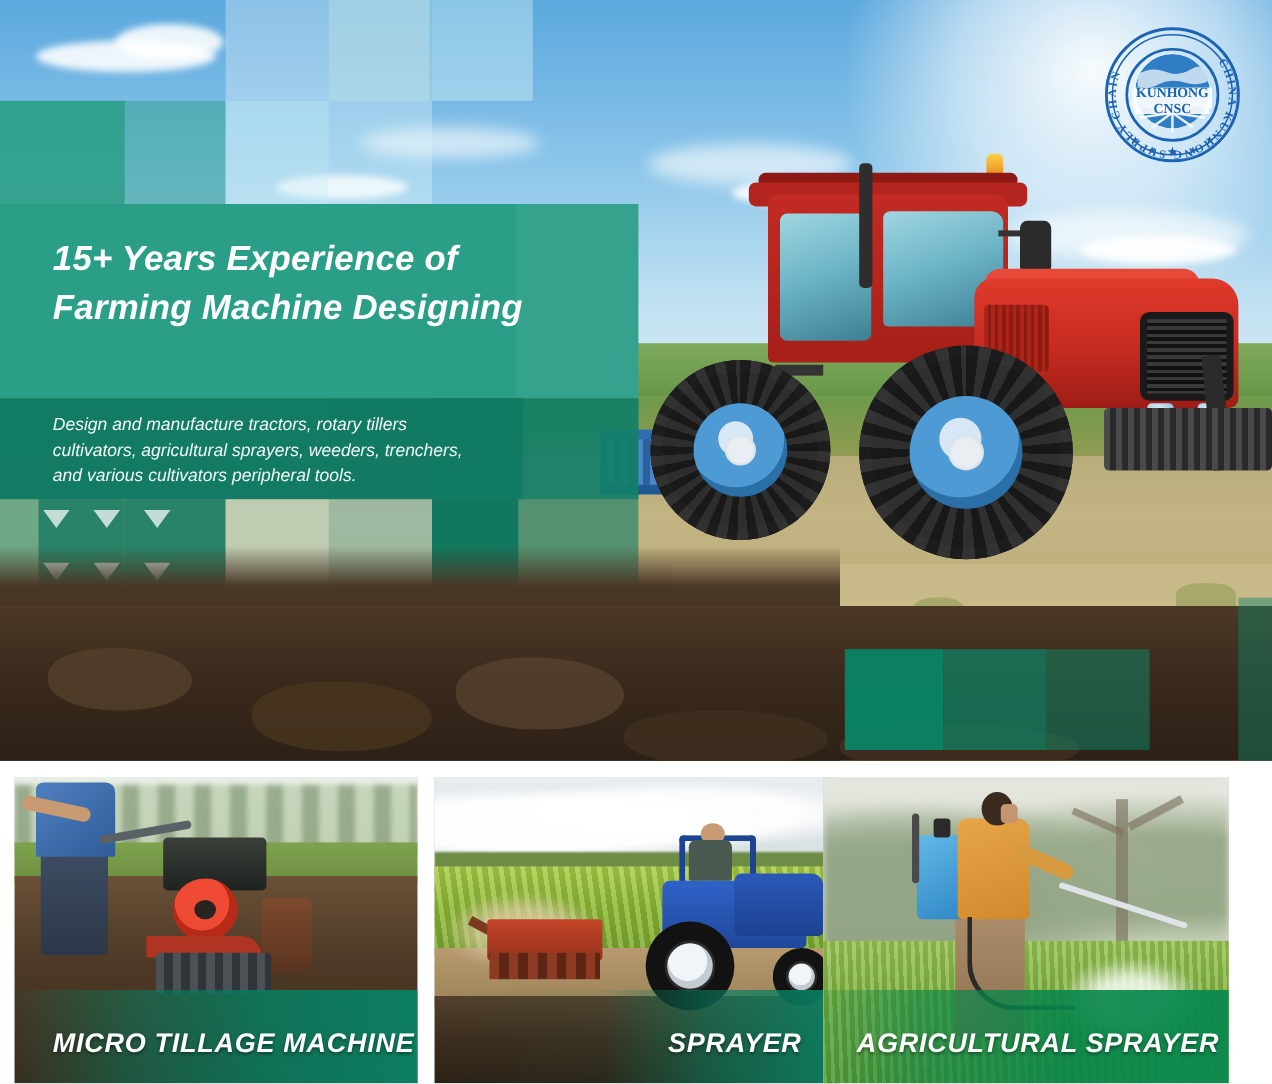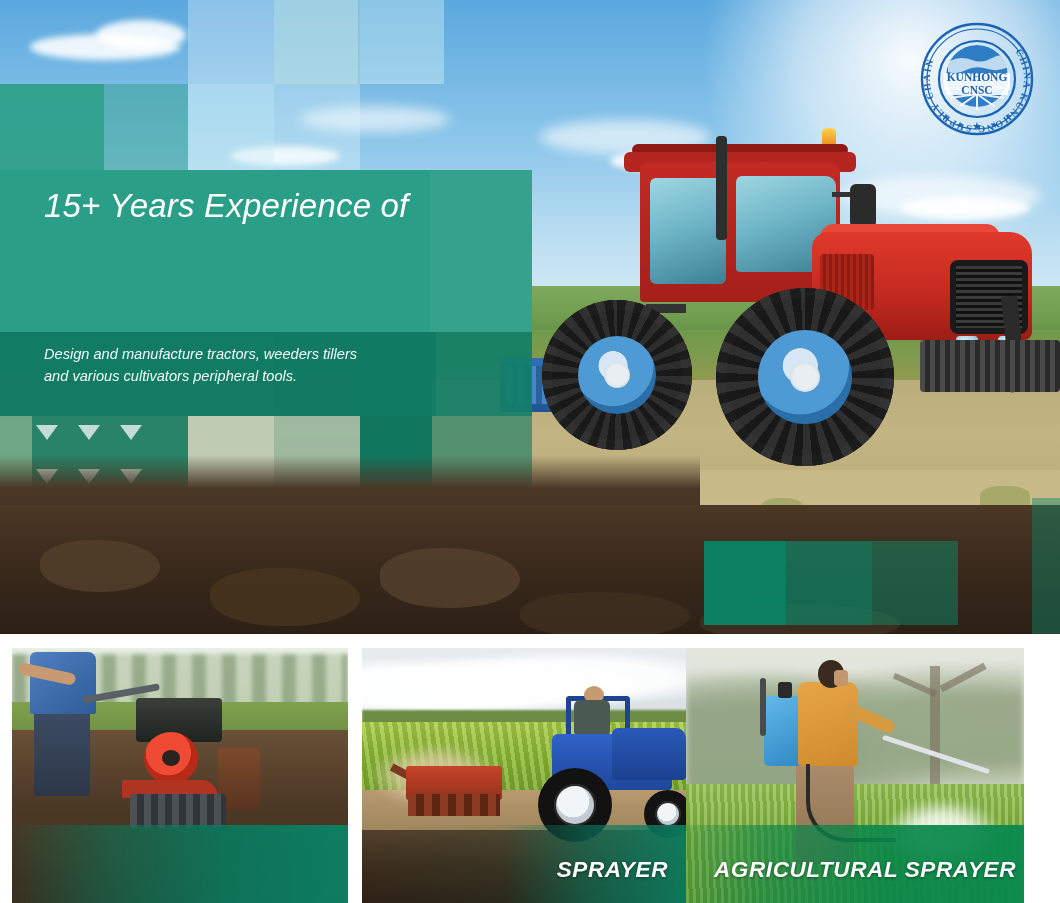--- a/index.html
+++ b/index.html
@@ -73,22 +73,22 @@
   .t-implement{position:absolute;left:-20px;top:230px;width:120px;height:54px;
        background:linear-gradient(180deg,#2f6fb5 0%,#1f5691 100%);border-radius:3px;}
   .t-impl-bars{position:absolute;left:-14px;top:238px;width:108px;height:38px;
        background:repeating-linear-gradient(90deg,#4a87c6 0 6px,#2b629e 6px 12px);}
 
   
   .blk{position:absolute;}
 
   
   .headline-panel{position:absolute;left:0;top:170px;width:532px;height:162px;background:#2b9e87;}
-  .headline{position:absolute;left:44px;top:185px;width:480px;
-       font-size:33px;font-weight:normal;font-style:italic;color:#fff;line-height:41px;
+  .headline{position:absolute;left:44px;top:196px;width:480px;
+       font-size:29px;font-weight:bold;font-style:italic;color:#fff;line-height:41px;
        letter-spacing:.2px;}
   .sub-band{position:absolute;left:0;top:332px;width:436px;height:84px;background:rgba(16,122,99,.92);}
   .subtitle{position:absolute;left:44px;top:344px;width:420px;
        font-size:14.6px;font-style:italic;color:#f2faf7;line-height:21.5px;}
 
   
   .tri-wrap{position:absolute;left:36px;top:425px;width:110px;height:80px;}
   .tri{position:absolute;width:0;height:0;border-left:11px solid transparent;border-right:11px solid transparent;
        border-top:15px solid rgba(255,255,255,.72);}
 
@@ -263,29 +263,31 @@
     <div class="blk" style="left:0;top:84px;width:104px;height:86px;background:rgba(43,158,135,.92);"></div>
     <div class="blk" style="left:104px;top:84px;width:84px;height:86px;background:rgba(43,158,135,.48);"></div>
     <div class="blk" style="left:188px;top:84px;width:86px;height:86px;background:rgba(210,240,245,.55);"></div>
     <div class="blk" style="left:274px;top:0;width:86px;height:170px;background:rgba(225,245,248,.34);"></div>
     <div class="blk" style="left:360px;top:0;width:84px;height:84px;background:rgba(216,246,246,.40);"></div>
 
     <div class="headline-panel"></div>
     <div class="blk" style="left:430px;top:170px;width:102px;height:162px;background:rgba(255,255,255,.05);"></div>
     <div class="headline">
       <div>15+ Years Experience of</div>
+      <div>Farming Machine Designing</div>
     </div>
 
     <div class="blk" style="left:0;top:332px;width:532px;height:84px;background:rgba(23,132,108,.80);"></div>
     <div class="blk" style="left:188px;top:332px;width:86px;height:176px;background:rgba(43,158,135,.22);"></div>
     <div class="blk" style="left:274px;top:332px;width:86px;height:176px;background:rgba(20,125,102,.40);"></div>
     <div class="blk" style="left:360px;top:332px;width:72px;height:176px;background:rgba(14,118,95,.72);"></div>
     <div class="sub-band"></div>
     <div class="subtitle">
-      <div>Design and manufacture tractors, weeders tillers</div>
+      <div>Design and manufacture tractors, rotary tillers</div>
+      <div>cultivators, agricultural sprayers, weeders, trenchers,</div>
       <div>and various cultivators peripheral tools.</div>
     </div>
 
     <div class="blk" style="left:0;top:416px;width:32px;height:92px;background:rgba(43,158,135,.55);"></div>
     <div class="blk" style="left:32px;top:416px;width:72px;height:92px;background:rgba(18,124,101,.88);"></div>
     <div class="blk" style="left:104px;top:416px;width:84px;height:92px;background:rgba(18,124,101,.88);"></div>
     <div class="blk" style="left:188px;top:416px;width:86px;height:92px;background:rgba(236,246,244,.42);"></div>
     <div class="blk" style="left:274px;top:416px;width:86px;height:92px;background:rgba(226,240,238,.34);"></div>
     <div class="blk" style="left:360px;top:416px;width:72px;height:92px;background:rgba(13,117,94,.90);"></div>
     <div class="blk" style="left:432px;top:332px;width:100px;height:176px;background:rgba(18,124,101,.62);"></div>
@@ -369,20 +371,21 @@
       <div class="c1-tiller">
         <div class="c1-handle"></div>
         <div class="c1-engine"></div>
         <div class="c1-fly"></div>
         <div class="c1-fly-c"></div>
         <div class="c1-plow"></div>
         <div class="c1-guard"></div>
         <div class="c1-rotor"></div>
       </div>
       <div class="label-band" style="background:linear-gradient(90deg,rgba(8,120,92,.05) 0%,rgba(8,120,92,.55) 28%,rgba(8,122,94,.88) 62%,rgba(10,130,100,.95) 100%);"></div>
+      <div class="card-label" style="left:32px;">MICRO TILLAGE MACHINE</div>
     </div>
 
     <div class="card" style="left:362px;width:336px;">
       <div class="c2-sky"></div>
       <div class="c2-clouds"></div>
       <div class="c2-hedge"></div>
       <div class="c2-crop"></div>
       <div class="c2-crop-tex"></div>
       <div class="c2-dirt"></div>
       <div class="c2-soil"></div>

